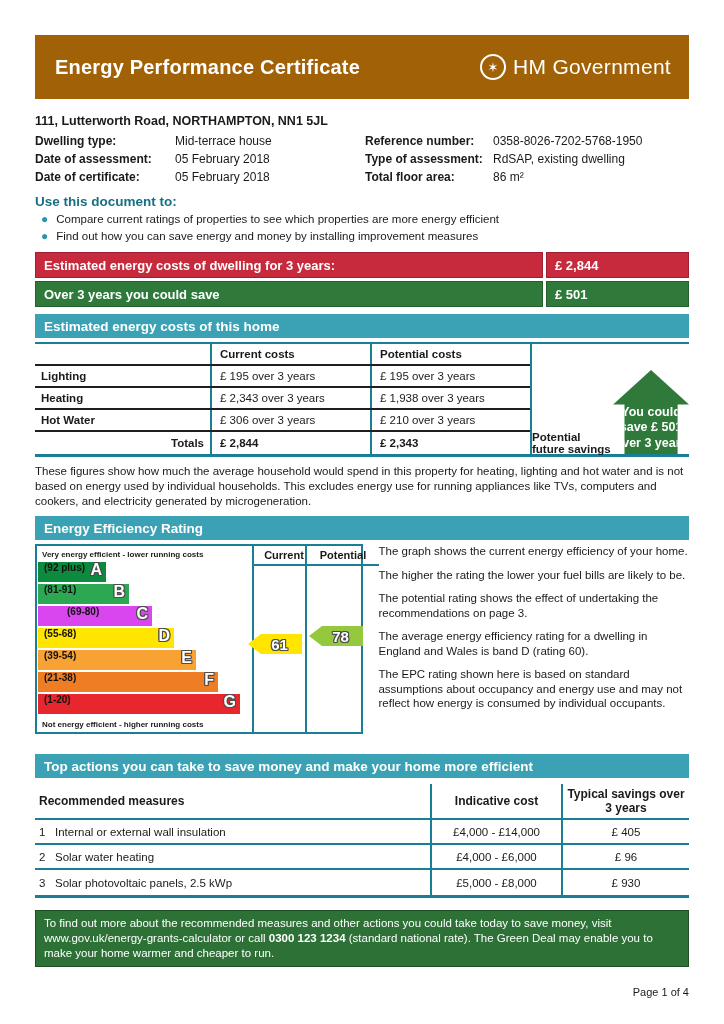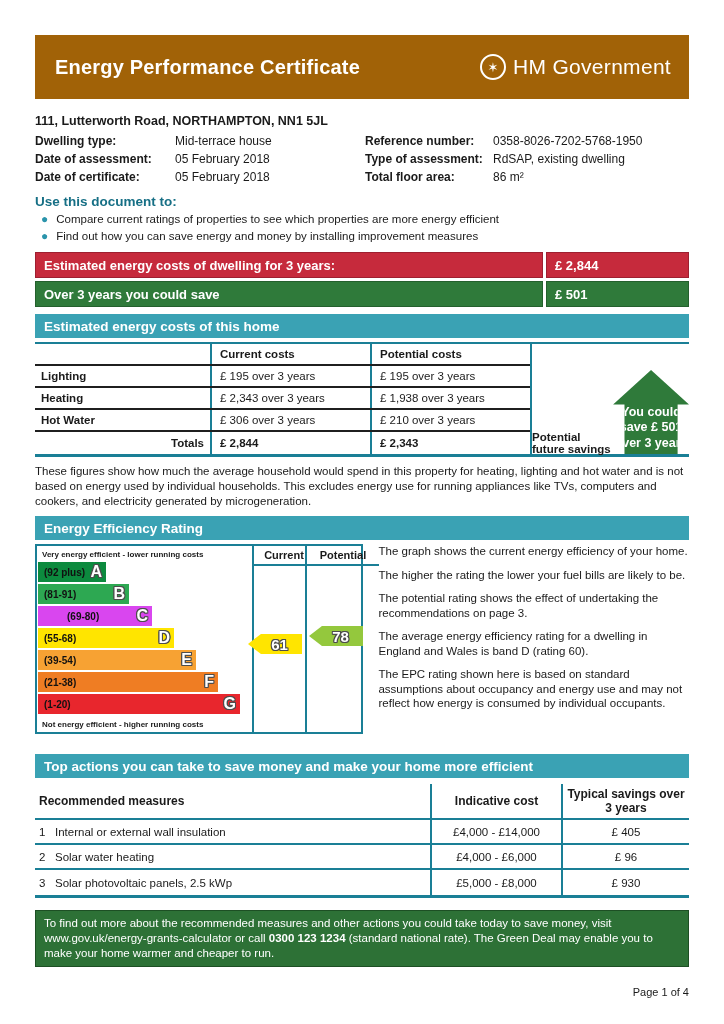--- a/index.html
+++ b/index.html
@@ -69,21 +69,21 @@
   
   .eer-body { margin-top:4px; display:flex; }
   .chart { position:relative; width:330px; height:190px; border:2px solid #1a7f96; background:#fff; }
   .col { position:absolute; top:0; bottom:0; border-left:2px solid #1a7f96; }
   .col-current { left:215px; width:62px; }
   .col-potential { left:268px; width:74px; }
   .col-head { height:20px; border-bottom:2px solid #1a7f96; font-size:11px;
     font-weight:bold; text-align:center; line-height:19px; }
   .caption { font-size:8px; font-weight:bold; margin:4px 0 3px 5px; letter-spacing:0; }
   .caption.bot { position:absolute; left:0; bottom:3px; margin:0 0 0 5px; }
-  .band { height:20px; margin:0 0 2px 1px; display:flex; align-items:center;
+  .band { height:20px; margin:0 0 2px 1px; display:flex; 
     justify-content:space-between; padding:0 4px 0 6px; }
   .band .rng { font-size:10px; font-weight:bold; color:#111; }
   .letter, .arrow-num { color:#fff; font-weight:bold;
     text-shadow:-1px 0 0 #4d4d4d,1px 0 0 #4d4d4d,0 -1px 0 #4d4d4d,0 1px 0 #4d4d4d,
     -1px -1px 0 #4d4d4d,1px 1px 0 #4d4d4d,-1px 1px 0 #4d4d4d,1px -1px 0 #4d4d4d; }
   .letter { font-size:16px; line-height:1; }
   .b0{width:68px;background:#0c8a3e;} .b1{width:91px;background:#2da852;}
   .b2{width:114px;background:#d946ef;padding-left:29px;} .b3{width:136px;background:#ffe500;}
   .b4{width:158px;background:#f7a233;} .b5{width:180px;background:#ef7d23;}
   .b6{width:202px;background:#e8262d;}

